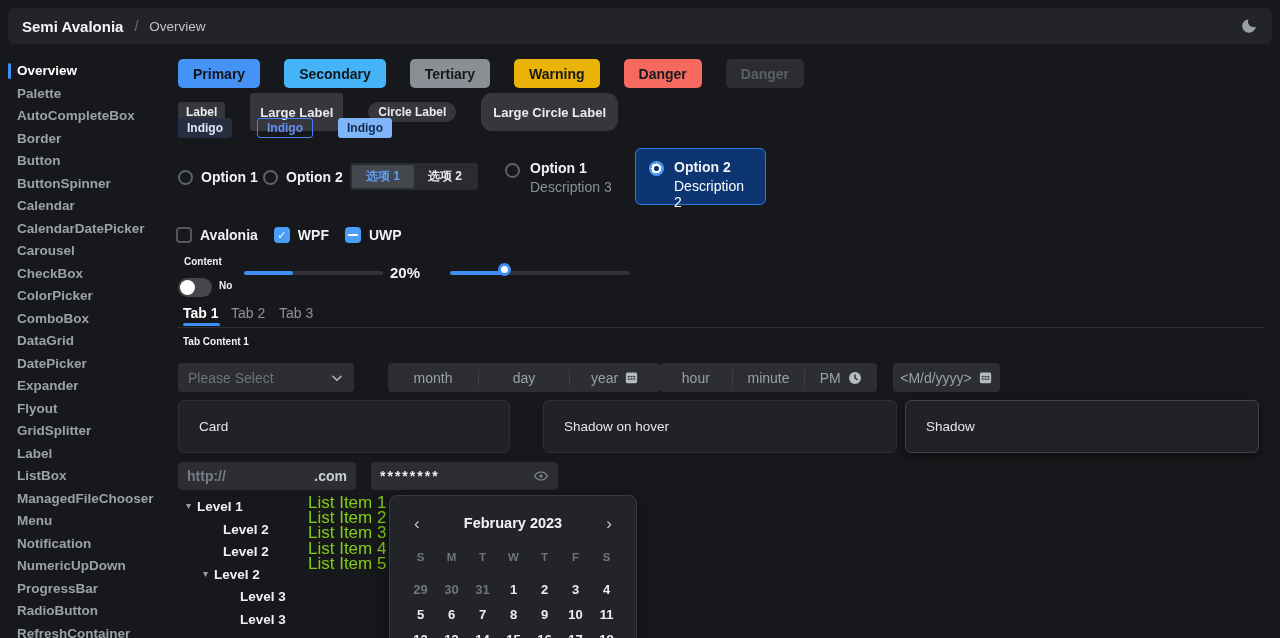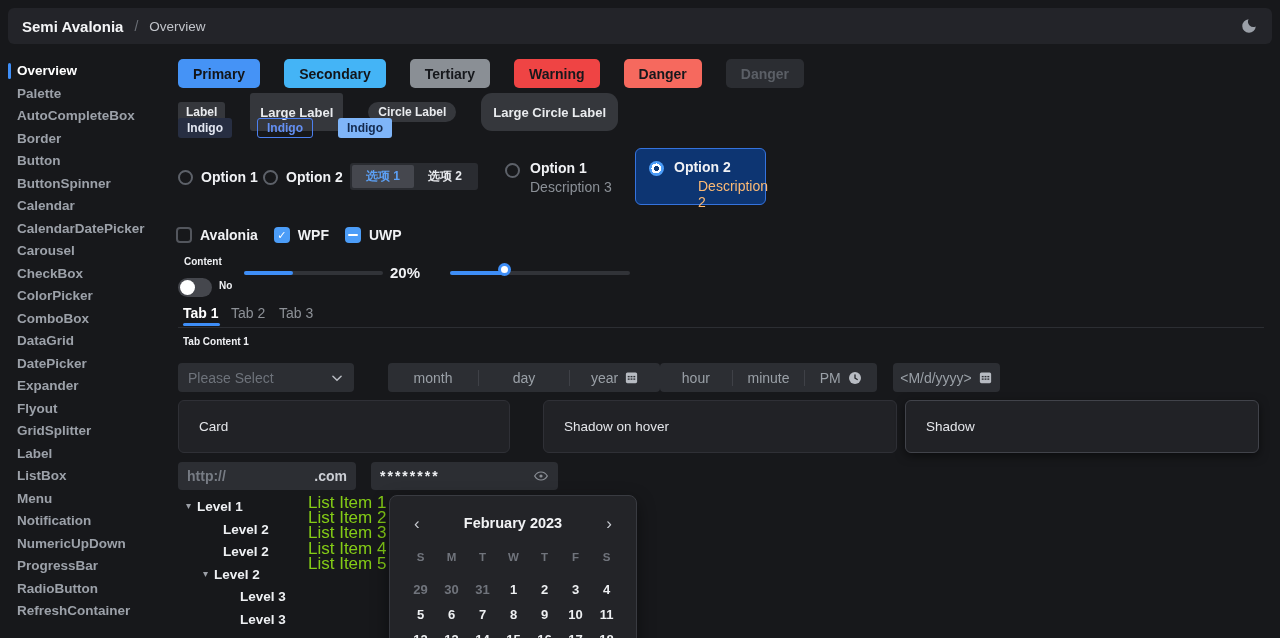--- a/index.html
+++ b/index.html
@@ -39,21 +39,21 @@
   
   .btn-row { position:absolute; left:178px; top:59px; display:flex; gap:24px; }
   .btn {
     height:29px; padding:0 15px; border-radius:5px;
     font-size:14px; font-weight:700;
     display:flex; align-items:center; justify-content:center; cursor:pointer;
   }
   .btn.primary   { background:#4593f6; color:#131519; }
   .btn.secondary { background:#44b4f6; color:#131519; }
   .btn.tertiary  { background:#8a8f95; color:#16181c; }
-  .btn.warning   { background:#ef4444; color:#16181c; }
+  .btn.warning   { background:#eab308; color:#16181c; }
   .btn.danger    { background:#f6695e; color:#16181c; }
   .btn.disabled  { background:#2b2d32; color:#5b5f66; cursor:default; }
 
   
   .tag-row { position:absolute; left:178px; top:93px; display:flex; gap:25px; align-items:center; }
   .tag {
     background:#35373c; color:#e9ebee; font-weight:700;
     display:flex; align-items:center;
   }
   .tag.sm { height:20px; padding:0 8px;  border-radius:3px;  font-size:12px; }
@@ -85,21 +85,21 @@
   .seg.active { background:#45474e; color:#5ca0f5; }
 
   .adv-radio { position:absolute; display:flex; gap:10px; cursor:pointer; }
   .adv-title { font-size:14px; font-weight:700; color:#f0f1f4; line-height:16px; }
   .adv-desc  { font-size:14px; color:#8b9097; line-height:16px; margin-top:3px; }
   .adv-card {
     left:635px; top:148px; width:131px; height:57px;
     background:#0d3572; border:1px solid #3573de; border-radius:6px;
     padding:10px 13px;
   }
-  .adv-card .adv-desc { color:#fdba74;margin-left:24px; }
+  .adv-card .adv-desc { color:#ffffff; }
 
   
   .check-row { position:absolute; left:176px; top:227px; display:flex; gap:16px; align-items:center; }
   .check-item { display:flex; gap:8px; align-items:center; font-size:14px; font-weight:700; color:#f0f1f4; cursor:pointer; }
   .cb { width:16px; height:16px; border-radius:4px; flex:none; }
   .cb.un  { border:2px solid #53565d; }
   .cb.ck  { background:#4c9df8; color:#fff; display:flex; align-items:center; justify-content:center; font-size:11px; font-weight:700; }
   .cb.ind { background:#4c9df8; position:relative; }
   .cb.ind::after { content:""; position:absolute; left:3px; right:3px; top:7px; height:2px; background:#fff; border-radius:1px; }
 
@@ -201,20 +201,21 @@
   <div class="side-item">CheckBox</div>
   <div class="side-item">ColorPicker</div>
   <div class="side-item">ComboBox</div>
   <div class="side-item">DataGrid</div>
   <div class="side-item">DatePicker</div>
   <div class="side-item">Expander</div>
   <div class="side-item">Flyout</div>
   <div class="side-item">GridSplitter</div>
   <div class="side-item">Label</div>
   <div class="side-item">ListBox</div>
+  <div class="side-item">ManagedFileChooser</div>
   <div class="side-item">Menu</div>
   <div class="side-item">Notification</div>
   <div class="side-item">NumericUpDown</div>
   <div class="side-item">ProgressBar</div>
   <div class="side-item">RadioButton</div>
   <div class="side-item">RefreshContainer</div>
 </div>
 
 <div class="btn-row">
   <div class="btn primary">Primary</div>

